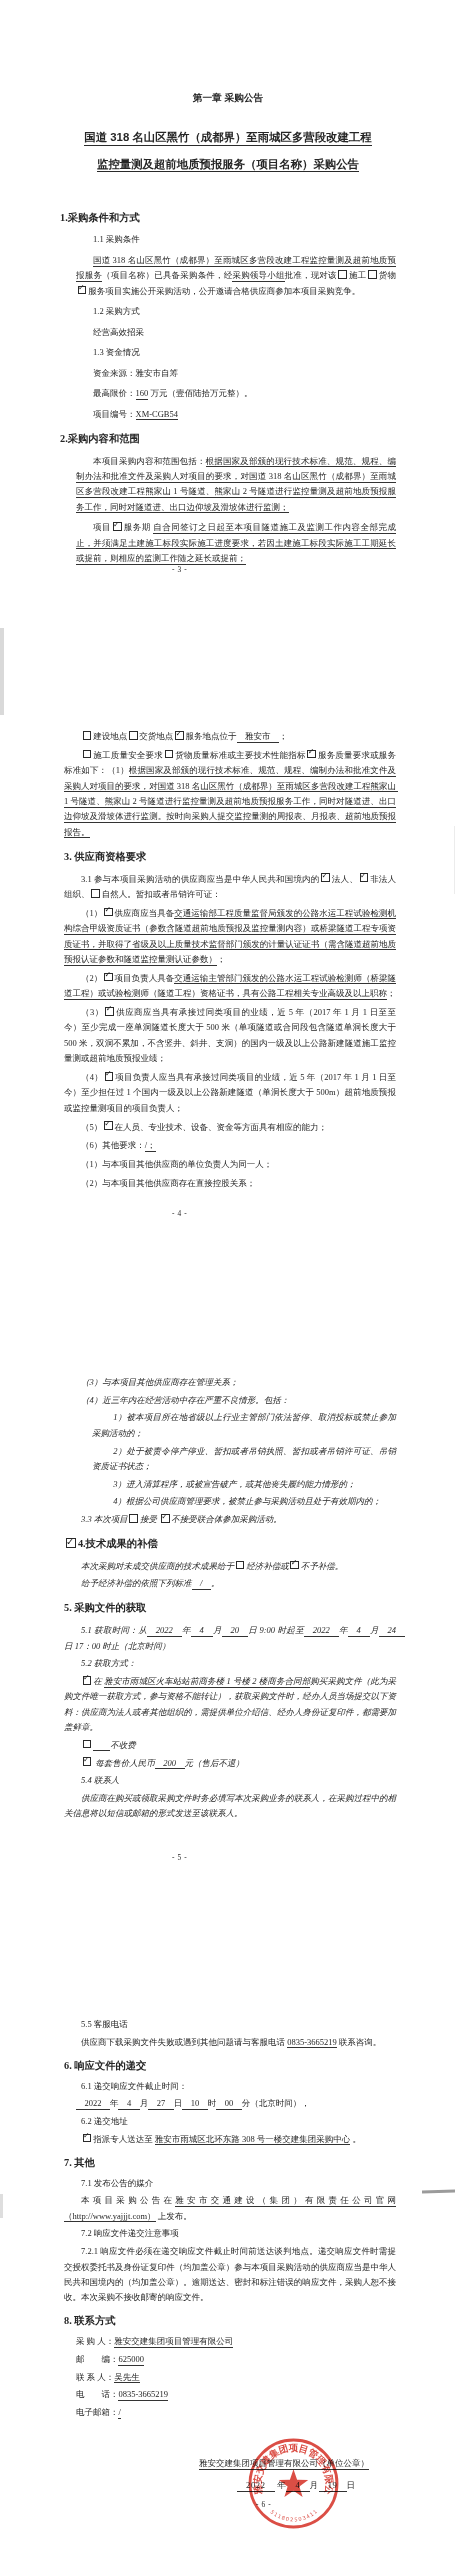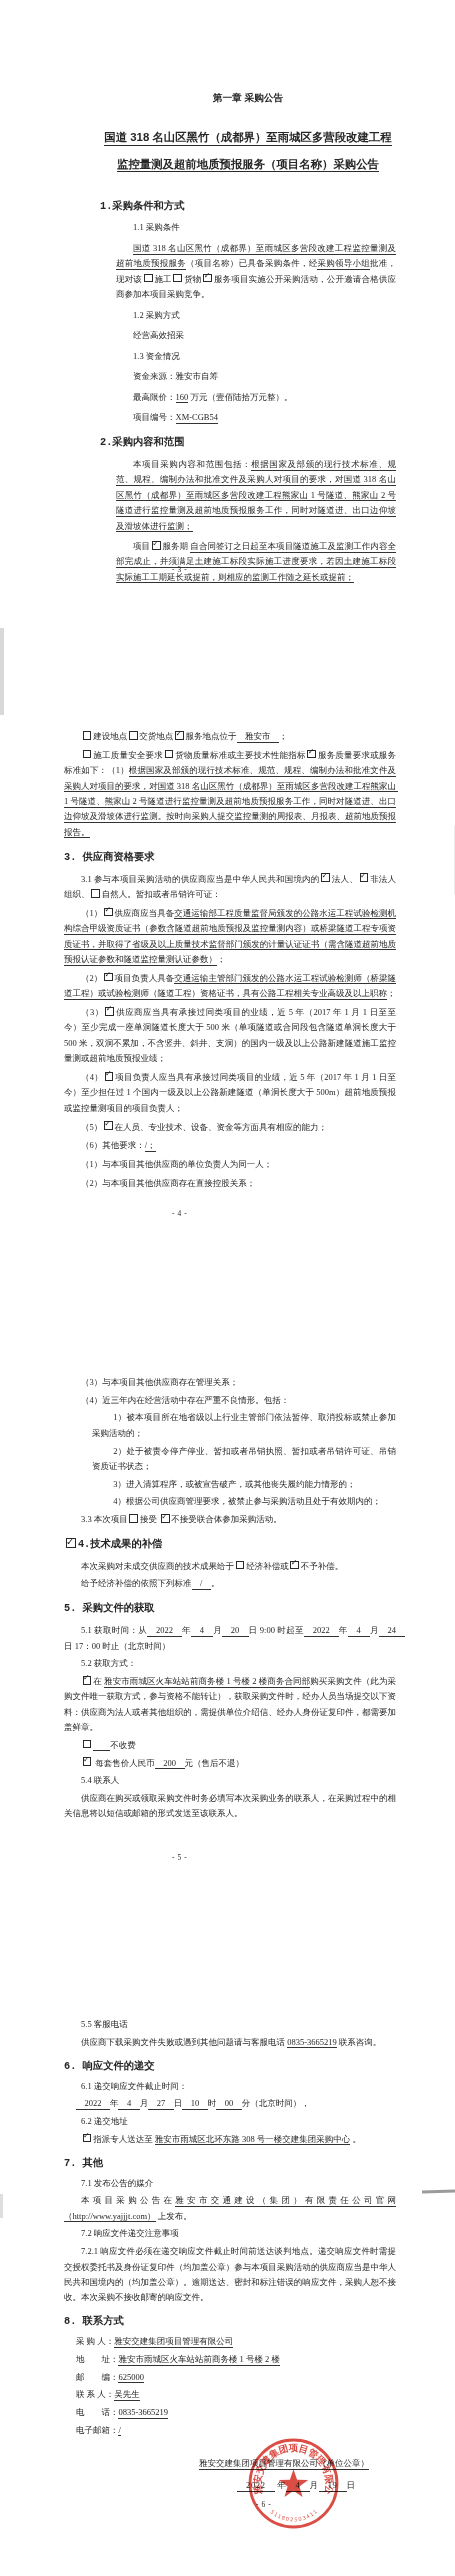--- a/index.html
+++ b/index.html
@@ -1,37 +1,37 @@
 <!DOCTYPE html>
 <html lang="zh" style="font-size:9px"><head>
 <meta charset="utf-8">
 <style>
   html,body{margin:0;padding:0;background:#fff;}
   #doc{position:relative;width:456px;height:2576px;background:#fefefe;overflow:hidden;
        font-family:"Liberation Serif","DejaVu Serif",serif;color:#262626;}
   .page{position:relative;width:456px;box-sizing:border-box;background:#fff;overflow:hidden;}
-  #p3{height:644px;padding:92px 60px 0 100px;}
+  #p3{height:644px;padding:92px 60px 0 60px;}
   #p4{height:644px;padding:85px 60px 0 64px;}
   #p5{height:644px;padding:87px 60px 0 64px;}
   #p6{height:644px;padding:85px 60px 0 64px;}
 
   .p{margin:0 0 3.4px;font-size:8.5px;line-height:15.4px;text-indent:2em;text-align:justify;}
   #p3 .p{margin-bottom:5.1px;margin-left:16px;}
-  #p5 .p{margin-bottom:2.3px;}
+  #p5 .p{margin-bottom:2.3px;font-style:italic;}
   #p6 .p{margin-bottom:2.3px;}
   .ind15{text-indent:1.4em;}
   .ind25{text-indent:2.5em;margin-left:28px;}
 
   .chapter{font-family:"Liberation Sans","DejaVu Sans",sans-serif;font-weight:700;
            font-size:9.7px;text-align:center;text-indent:0;margin:0 0 24px;}
   .title{font-family:"Liberation Sans","DejaVu Sans",sans-serif;font-weight:700;
          font-size:11.4px;text-align:center;text-indent:0;line-height:17px;margin:0 0 9.7px;}
   .title .u{border-bottom:1.1px solid #2a2a2a;padding-bottom:1.7px;}
-  .mb40{margin-bottom:25px;}
-  .h2{font-family:Liberation Mono, monospace;font-weight:700;
+  .mb40{margin-bottom:37px;}
+  .h2{font-family:Liberation Serif, serif;font-weight:700;
       font-size:10.3px;text-indent:0;margin:8.5px 0 6.8px;line-height:16px;}
   #p6 .h2{margin:7.4px 0 5.1px;}
 
   .u{border-bottom:0.6px solid #333;padding-bottom:0.6px;white-space:pre-wrap;}
   .txt{white-space:pre-wrap;}
 
   .cb{display:inline-block;width:6.8px;height:6.8px;border:0.6px solid #2a2a2a;
       margin:0 1.7px;vertical-align:-0.6px;position:relative;text-indent:0;}
   .cb.ck::after{content:"✓";position:absolute;left:-0.6px;top:-2.3px;font-size:8px;line-height:1;
       font-weight:700;color:#222;font-family:"DejaVu Sans",sans-serif;}
@@ -133,21 +133,20 @@
       <div class="p ind15"><span class="u">　2022　</span><span class="txt">年</span><span class="u">　4　</span><span class="txt">月</span><span class="u">　27　</span><span class="txt">日</span><span class="u">　10　</span><span class="txt">时</span><span class="u">　00　</span><span class="txt">分（北京时间），</span></div>
       <div class="p"><span class="txt">6.2 递交地址</span></div>
       <div class="p"><span class="cb ck"></span><span class="txt">指派专人送达至 </span><span class="u">雅安市雨城区北环东路 308 号一楼交建集团采购中心</span><span class="txt"> 。</span></div>
       <div class="h2"><span class="txt">7. 其他</span></div>
       <div class="p"><span class="txt">7.1 发布公告的媒介</span></div>
       <div class="p"><span class="txt">本项目采购公告在</span><span class="u">雅安市交通建设（集团）有限责任公司官网（http://www.yajjjt.com）</span><span class="txt"> 上发布。</span></div>
       <div class="p"><span class="txt">7.2 响应文件递交注意事项</span></div>
       <div class="p"><span class="txt">7.2.1 响应文件必须在递交响应文件截止时间前送达谈判地点。递交响应文件时需提交授权委托书及身份证复印件（均加盖公章）参与本项目采购活动的供应商应当是中华人民共和国境内的（均加盖公章）。逾期送达、密封和标注错误的响应文件，采购人恕不接收。本次采购不接收邮寄的响应文件。</span></div>
       <div class="h2"><span class="txt">8. 联系方式</span></div>
       <div class="p ind15"><span class="txt">采 购 人：</span><span class="u">雅安交建集团项目管理有限公司</span></div>
-      <div class="p ind15"><span class="txt">地　　址：</span><span class="u">雅安市雨城区火车站站前商务楼 1 号楼 2 楼</span></div>
       <div class="p ind15"><span class="txt">邮　　编：</span><span class="u">625000</span></div>
       <div class="p ind15"><span class="txt">联 系 人：</span><span class="u">吴先生</span></div>
       <div class="p ind15"><span class="txt">电　　话：</span><span class="u">0835-3665219</span></div>
       <div class="p ind15"><span class="txt">电子邮箱：</span><span class="u">/</span></div>
       <div class="footer-company"><span class="u">雅安交建集团项目管理有限公司（单位公章）</span></div>
       <div class="footer-date"><span class="u">　2022　</span><span class="txt"> 年</span><span class="u">　4　</span><span class="txt">月</span><span class="u">　19　</span><span class="txt">日</span></div>
       <div class="pagenum"><span class="txt">- 6 -</span></div>
     </div>
 
   <div class="artifact" id="art1"></div>

